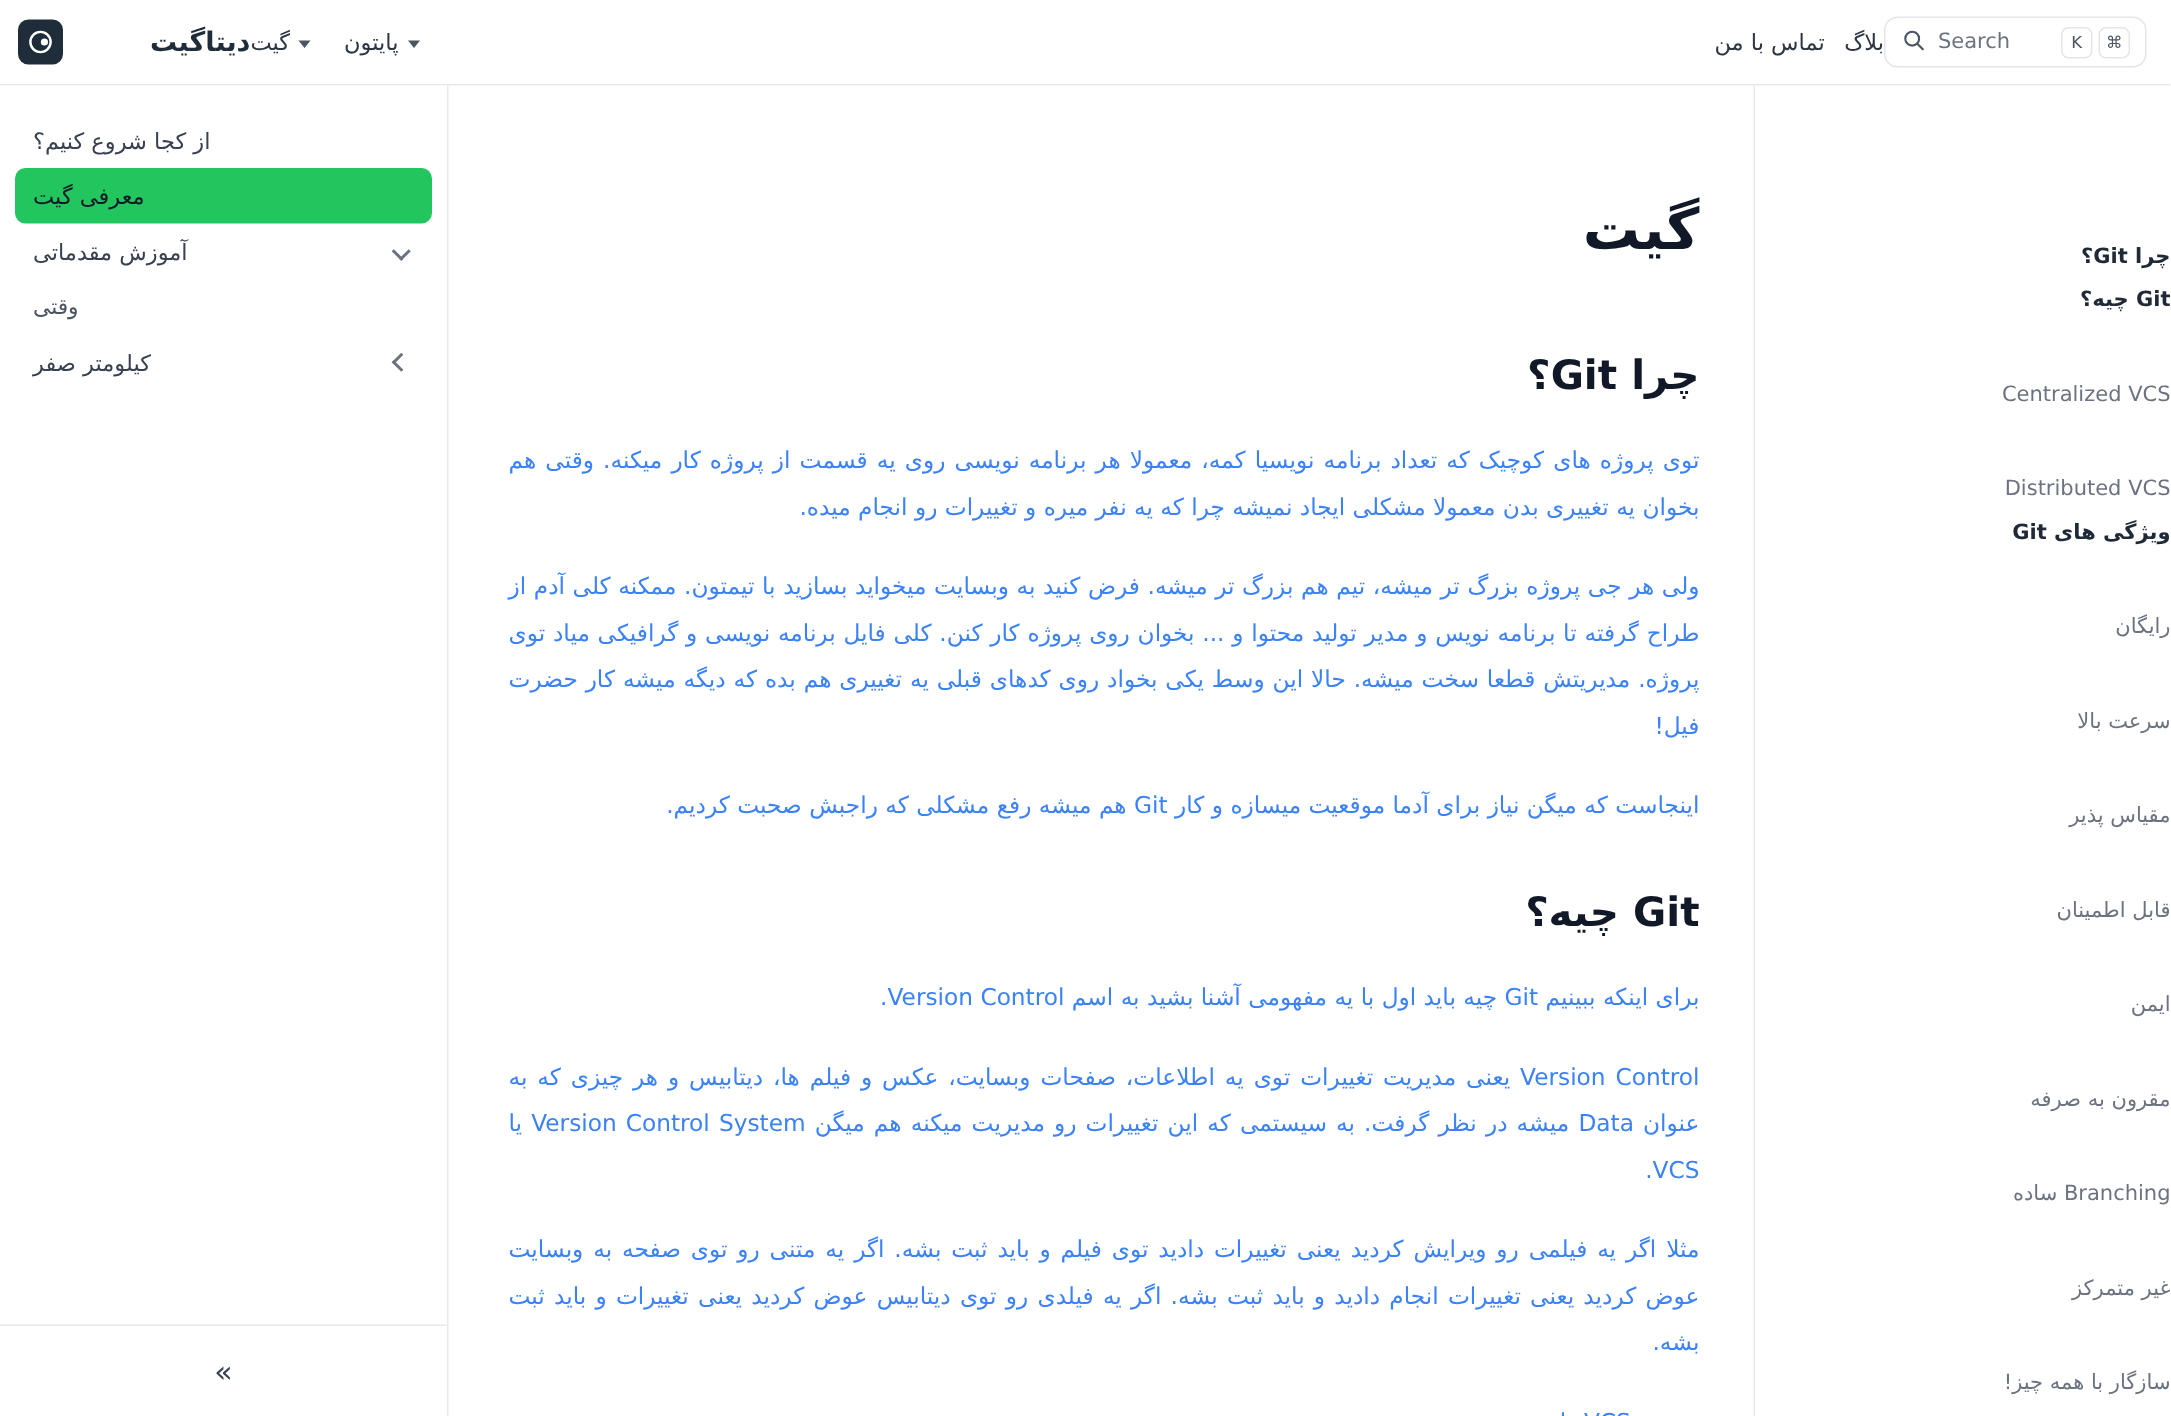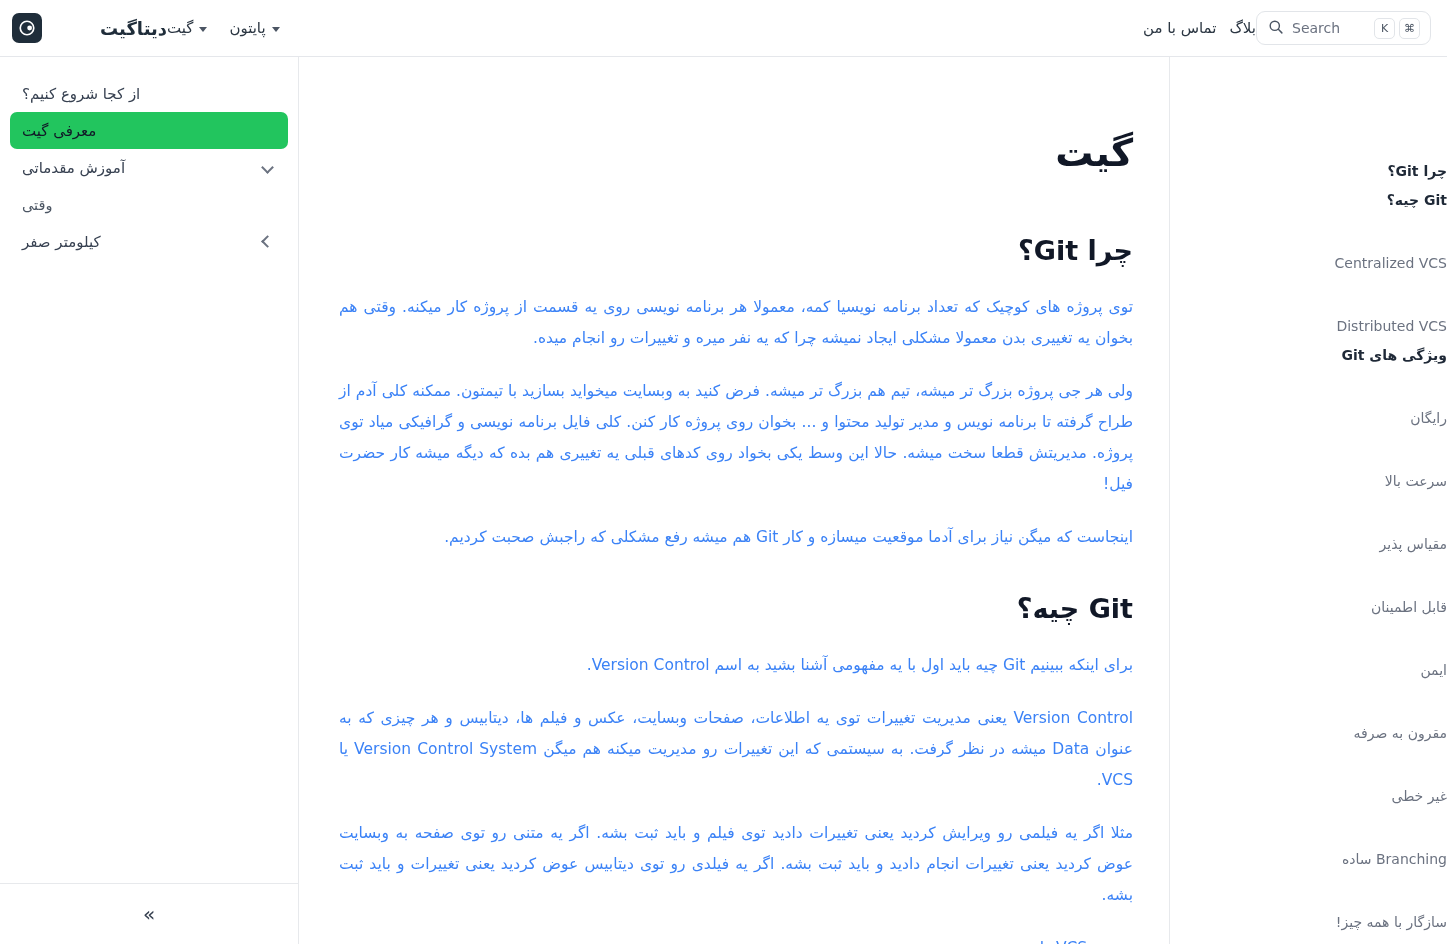--- a/index.html
+++ b/index.html
@@ -302,22 +302,22 @@
       <li class="lvl1">Git چیه؟</li>
       <li class="lvl2">Centralized VCS</li>
       <li class="lvl2">Distributed VCS</li>
       <li class="lvl1">ویژگی های Git</li>
       <li class="lvl2">رایگان</li>
       <li class="lvl2">سرعت بالا</li>
       <li class="lvl2">مقیاس پذیر</li>
       <li class="lvl2">قابل اطمینان</li>
       <li class="lvl2">ایمن</li>
       <li class="lvl2">مقرون به صرفه</li>
-      <li class="lvl2">غیر خطی</li>
       <li class="lvl2">Branching ساده</li>
+      <li class="lvl2">غیر متمرکز</li>
       <li class="lvl2">سازگار با همه چیز!</li>
       <li class="lvl2">نقش Git در DevOps</li>
     </ul>
   </nav>
 
   <main class="content">
     <h1>گیت</h1>
 
     <h2>چرا Git؟</h2>
     <p>توی پروژه های کوچیک که تعداد برنامه نویسیا کمه، معمولا هر برنامه نویسی روی یه قسمت از پروژه کار میکنه. وقتی هم بخوان یه تغییری بدن معمولا مشکلی ایجاد نمیشه چرا که یه نفر میره و تغییرات رو انجام میده.</p>

